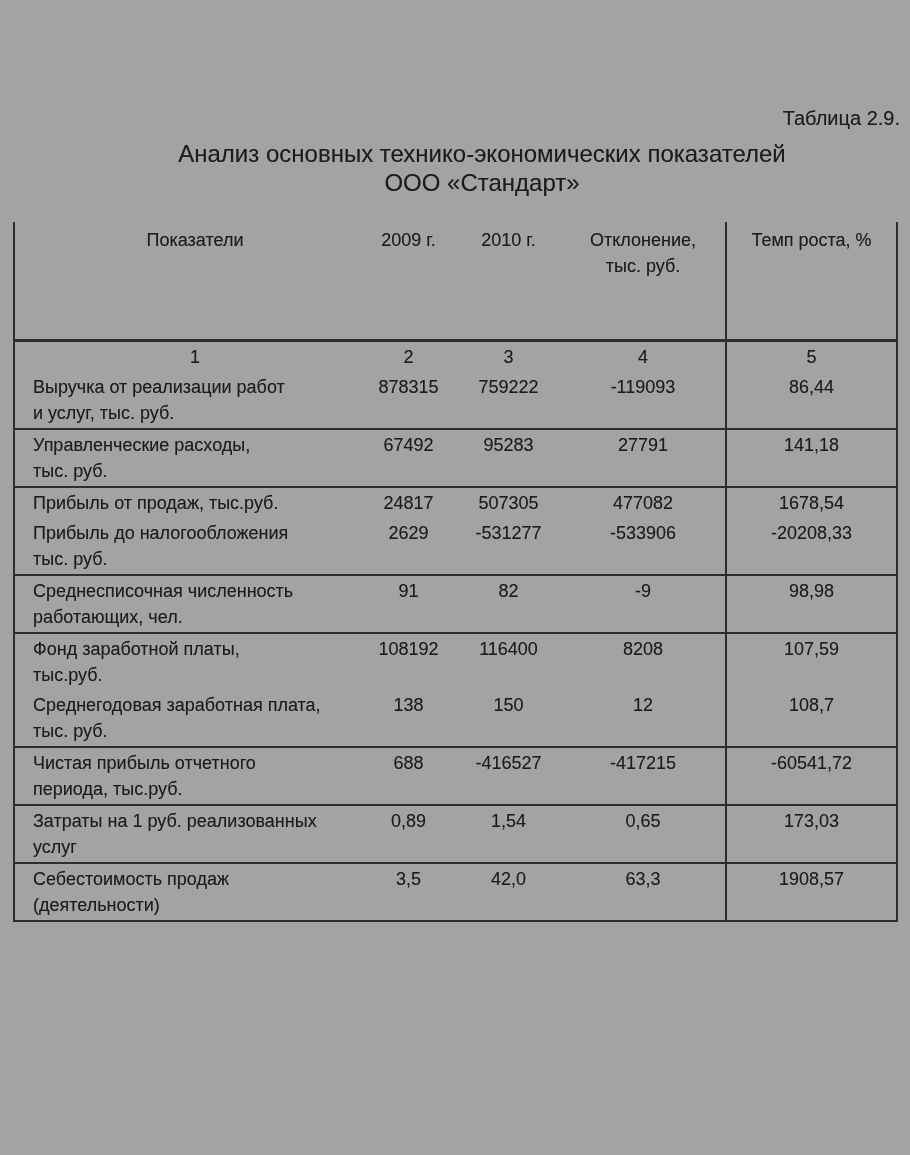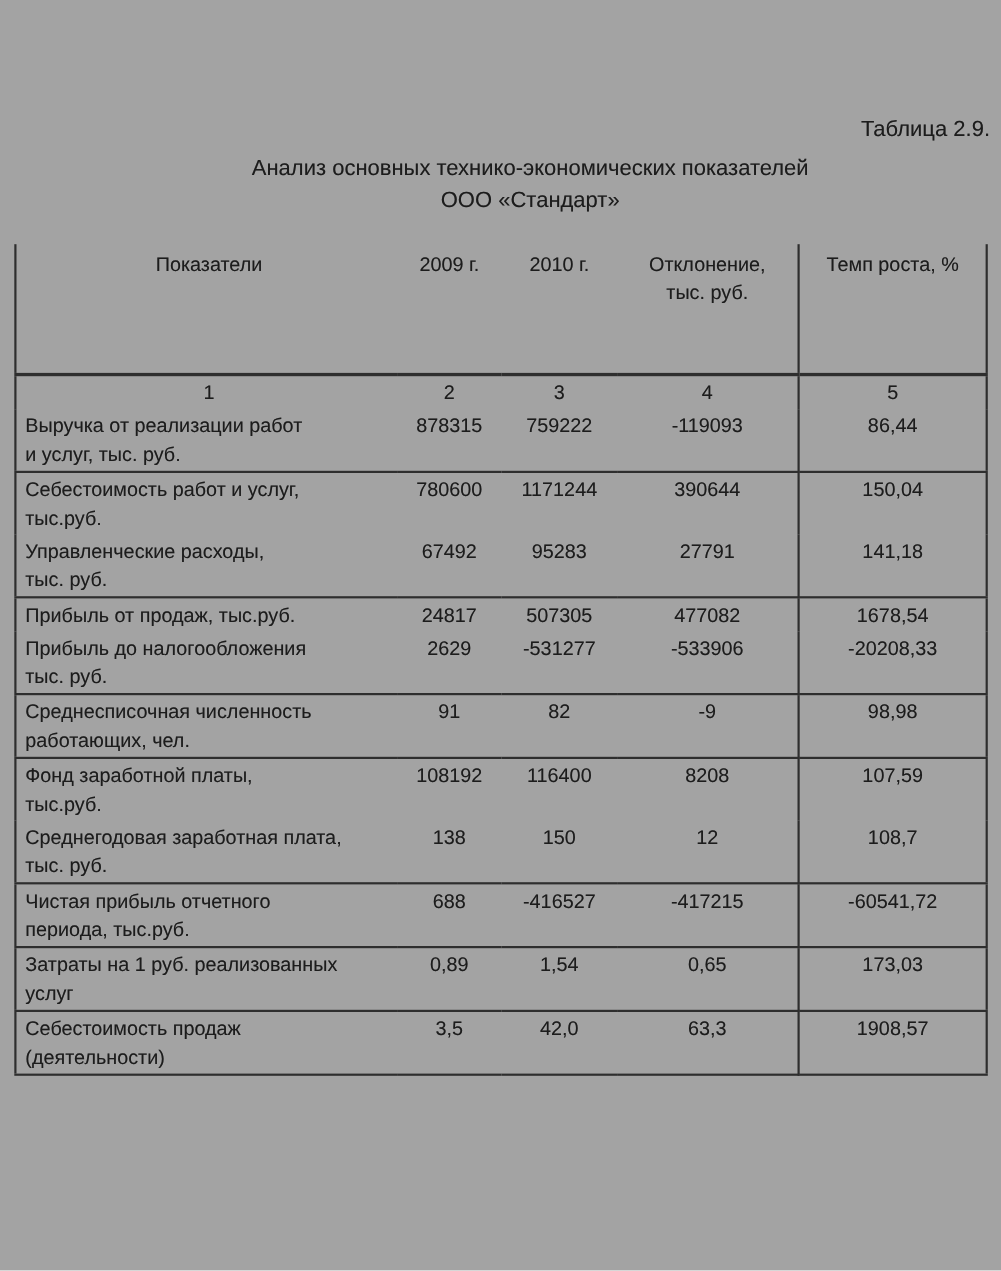--- a/index.html
+++ b/index.html
@@ -20,21 +20,21 @@
     right: 10px;
     font-size: 20px;
     line-height: 24px;
   }
   .doc-title {
     position: absolute;
     top: 139px;
     left: 54px;
     width: 856px;
     text-align: center;
-    font-size: 20px;
+    font-size: 24px;
     line-height: 29px;
   }
   table.main {
     position: absolute;
     top: 222px;
     left: 13px;
     width: 883px;
     border-collapse: collapse;
     table-layout: fixed;
     border-left: 2px solid #2e2e2e;
@@ -44,21 +44,21 @@
   td {
     font-size: 18px;
     line-height: 26px;
     padding: 2px 0;
     vertical-align: top;
     text-align: center;
     overflow: hidden;
   }
   td.c1 {
     text-align: left;
-    padding-left: 8px;
+    padding-left: 18px;
     padding-right: 4px;
     white-space: pre-line;
   }
   td.c4 { border-right: 2px solid #2e2e2e; text-align: center; }
   tr.divider td { border-bottom: 2px solid #2e2e2e; }
   tr.header td {
     height: 118px;
     border-bottom: 3px solid #2e2e2e;
     white-space: pre-line;
     padding-top: 5px;
@@ -106,28 +106,20 @@
 
       <tr class="divider">
         <td class="c1">Выручка от реализации работ
 и услуг, тыс. руб.</td>
         <td class="c2">878315</td>
         <td class="c3">759222</td>
         <td class="c4">-119093</td>
         <td class="c5">86,44</td>
       </tr>
 
-      <tr>
-        <td class="c1">Себестоимость работ и услуг,
-тыс.руб.</td>
-        <td class="c2">780600</td>
-        <td class="c3">1171244</td>
-        <td class="c4">390644</td>
-        <td class="c5">150,04</td>
-      </tr>
 
       <tr class="divider">
         <td class="c1">Управленческие расходы,
 тыс. руб.</td>
         <td class="c2">67492</td>
         <td class="c3">95283</td>
         <td class="c4">27791</td>
         <td class="c5">141,18</td>
       </tr>
 

